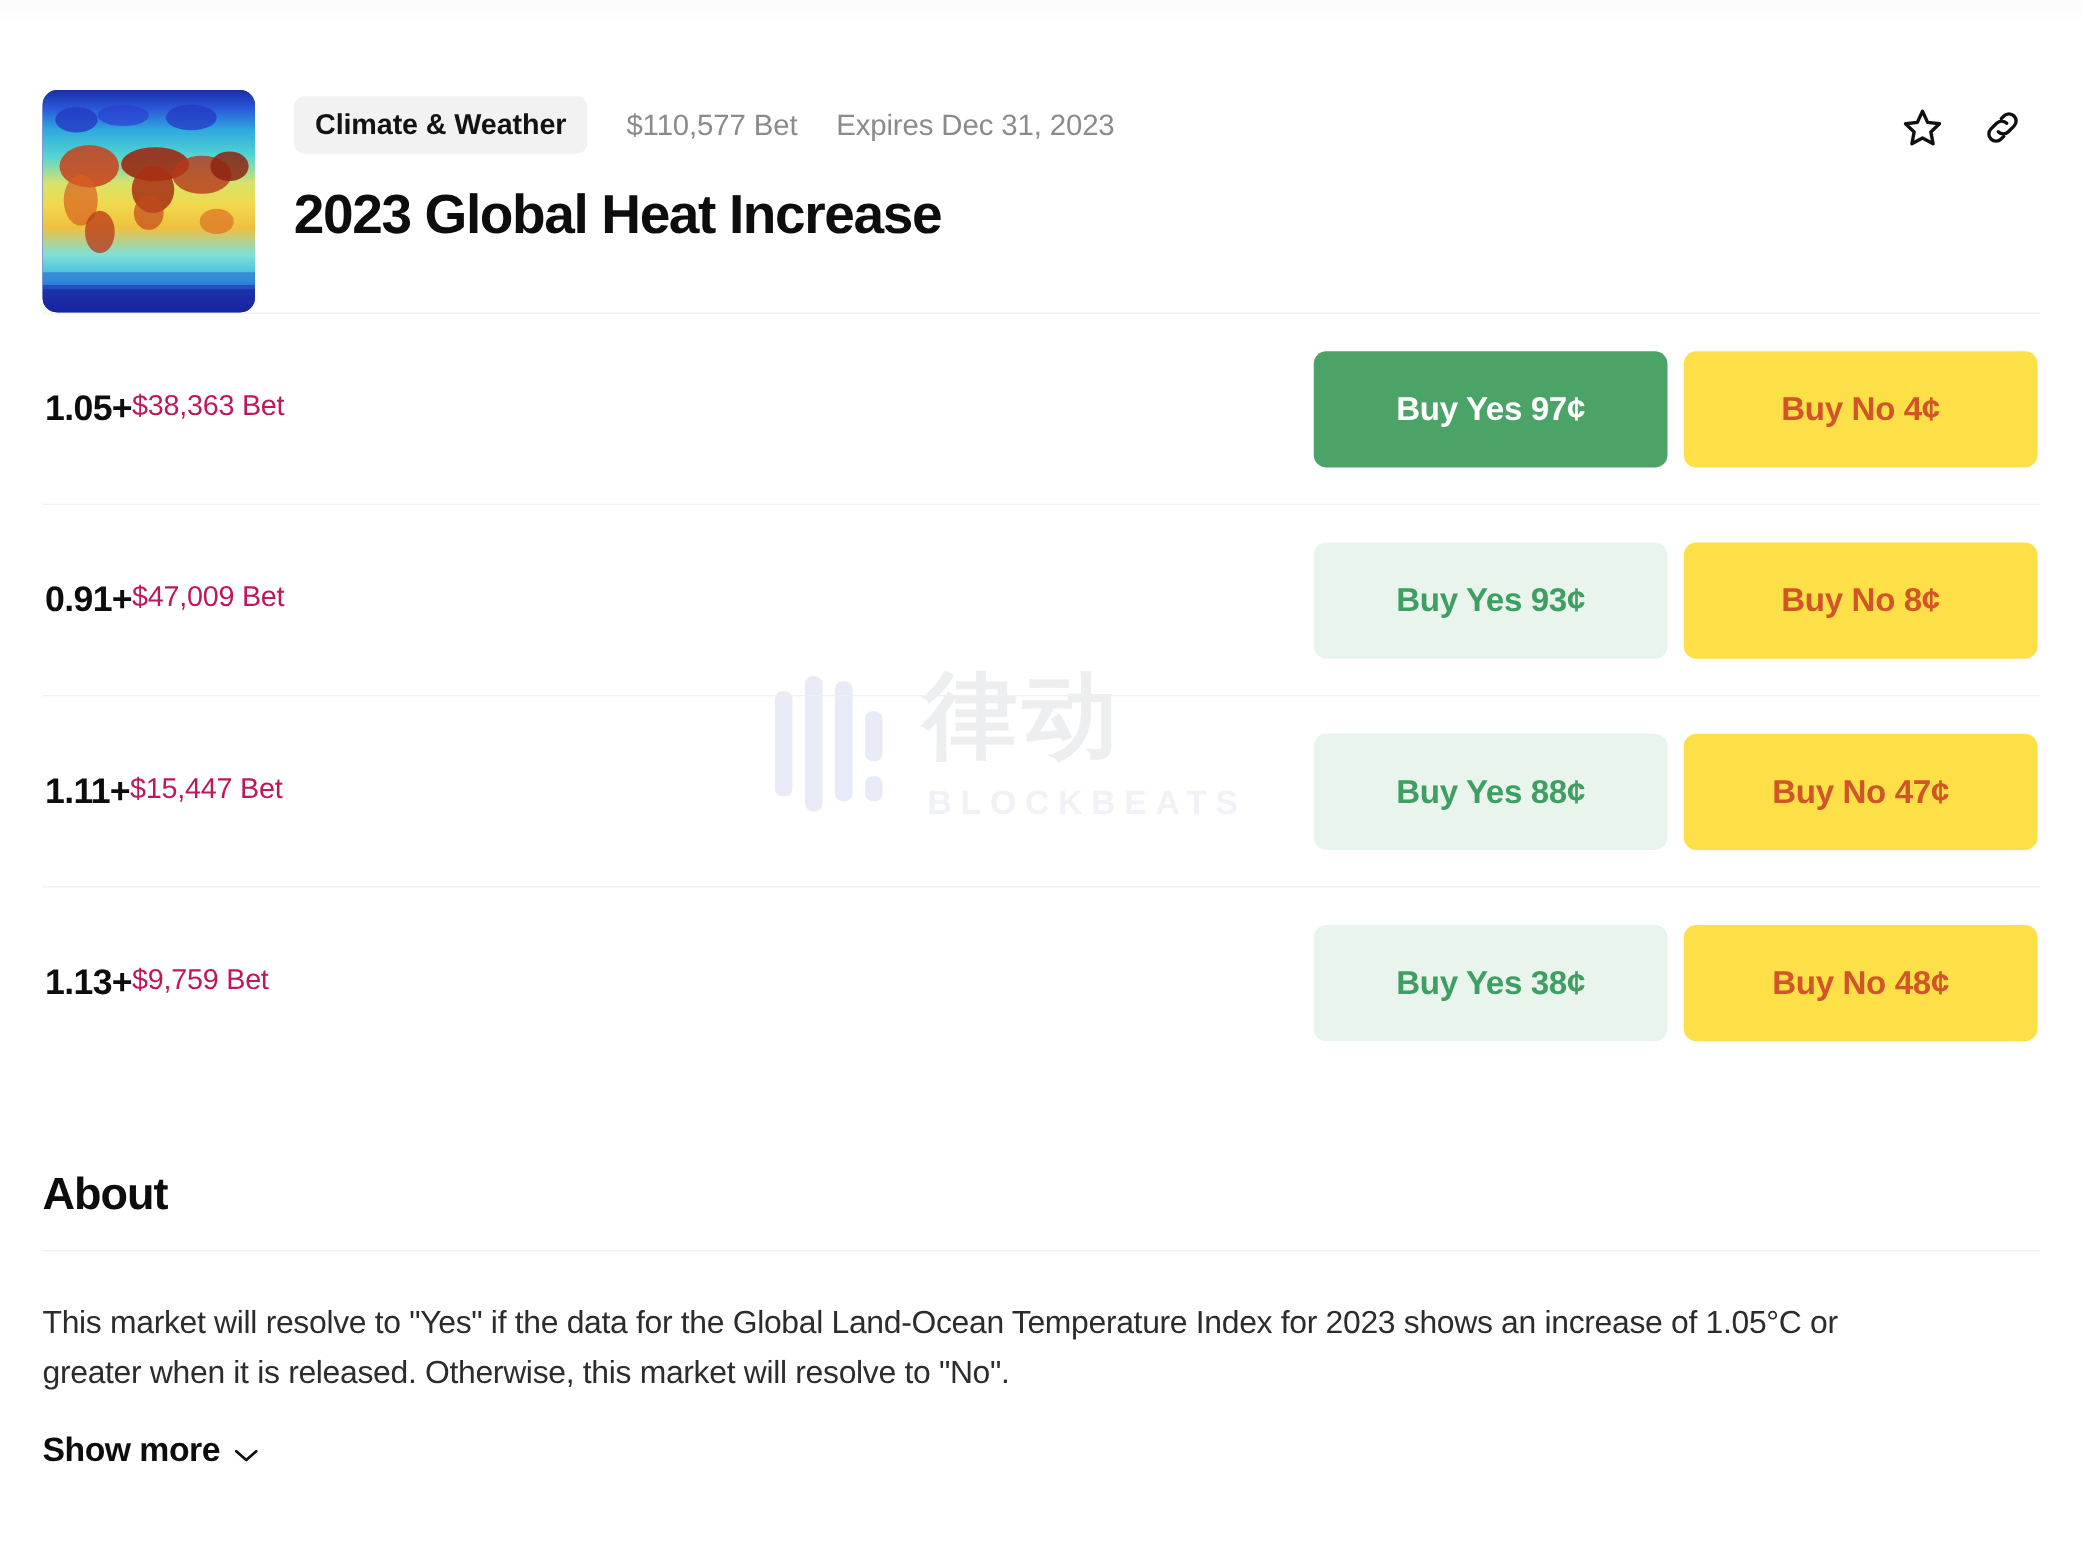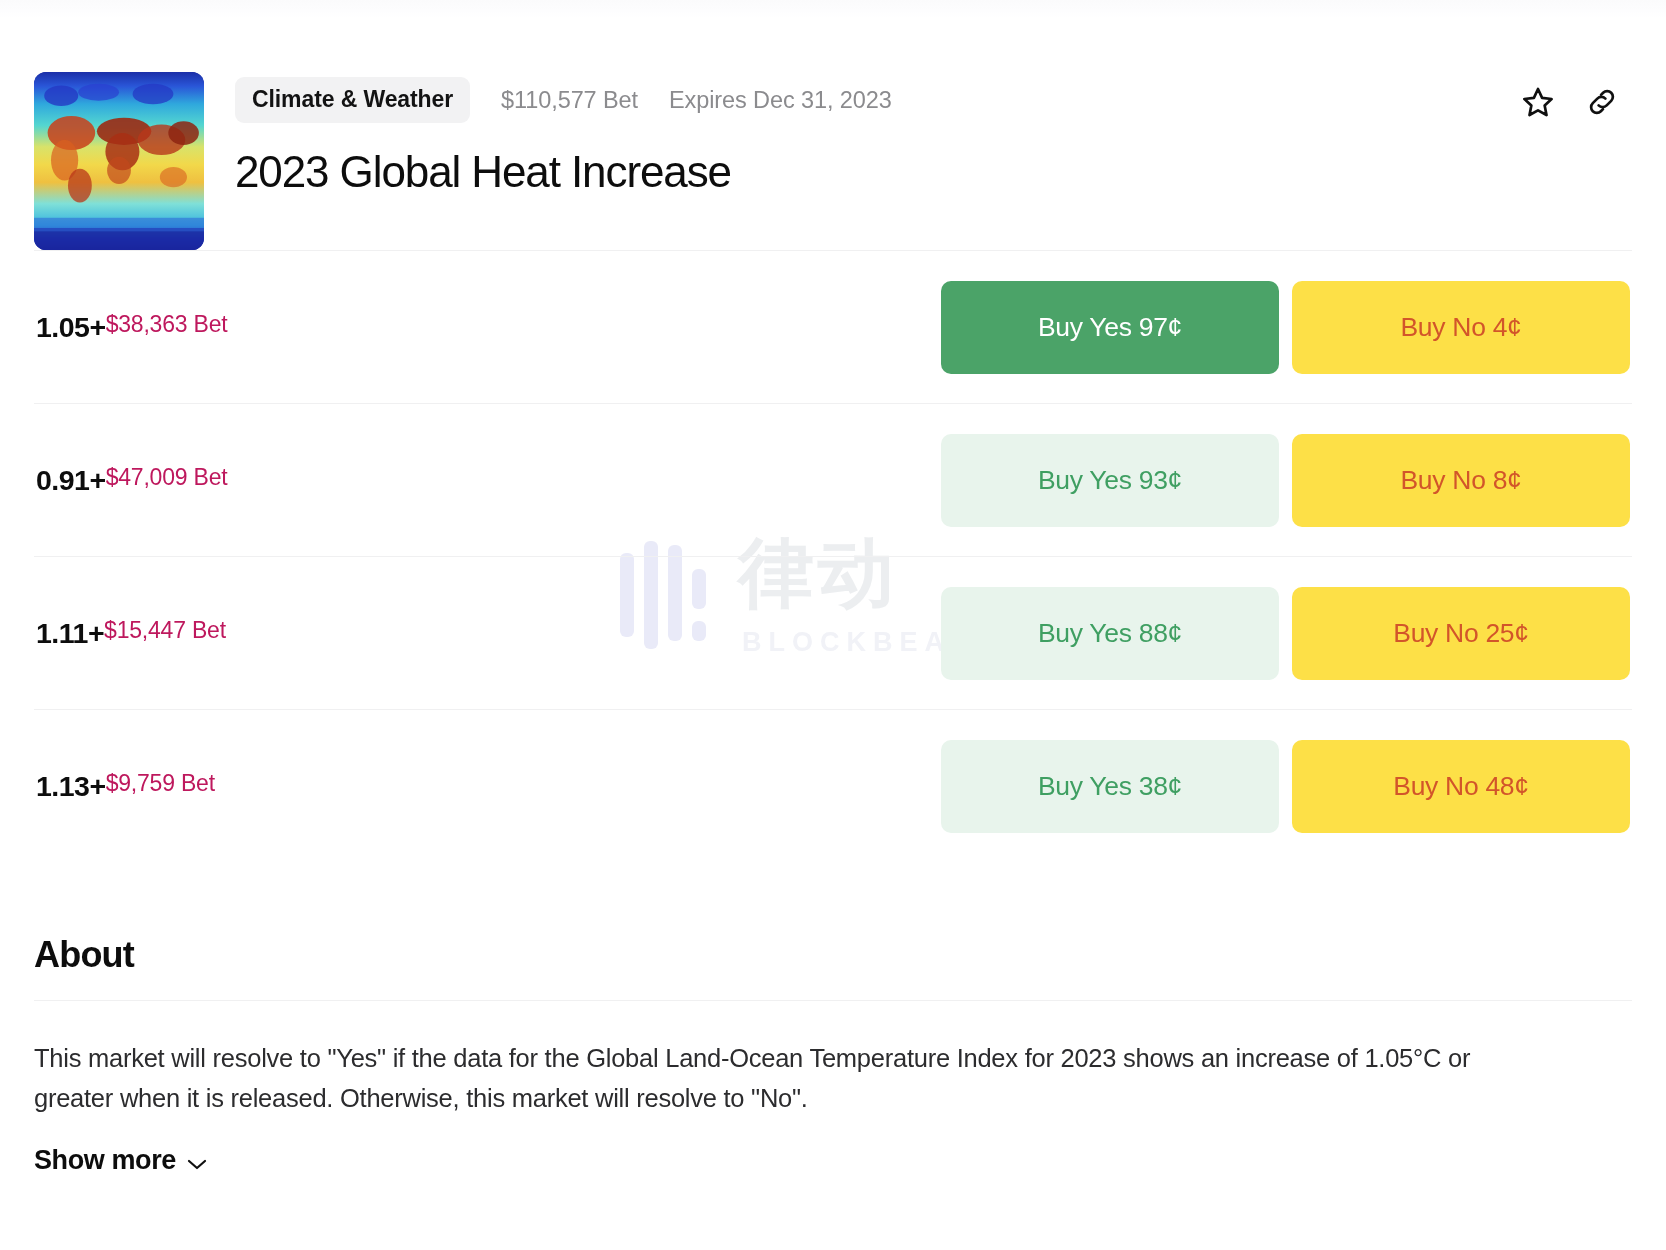--- a/index.html
+++ b/index.html
@@ -118,21 +118,21 @@
     font-weight: 400;
     white-space: nowrap;
     letter-spacing: -0.1px;
   }
   .meta-vol { margin-left: 31px; }
   .meta-exp { margin-left: 31px; }
 
   .title {
     margin-top: 25px;
     font-size: 44px;
-    font-weight: 400;
+    font-weight: 700;
     color: #0d0d0d;
     letter-spacing: -1.1px;
     line-height: 1.12;
   }
 
   .head-actions {
     display: flex;
     align-items: center;
     gap: 28px;
     padding-top: 12px;
@@ -178,26 +178,26 @@
   }
   .row-vol {
     font-size: 23px;
     color: #be185d;
     font-weight: 400;
     letter-spacing: -0.2px;
   }
   .row-actions { display: flex; gap: 13px; }
 
   .btn {
-    width: 338px;
+    width: 283px;
     height: 93px;
     border-radius: 10px;
     border: none;
     font-size: 26.5px;
-    font-weight: 400;
+    font-weight: 700;
     letter-spacing: -0.3px;
     cursor: pointer;
     display: flex;
     align-items: center;
     justify-content: center;
     font-family: "Liberation Sans", sans-serif;
   }
   .btn-yes          { background: #e8f4ec; color: #3f9f62; }
   .btn-yes.selected { background: #4ba368; color: #ffffff; }
   .btn-no           { background: #fde047; color: #d2552a; }
@@ -353,21 +353,21 @@
       </div>
       <div class="divider"></div>
 
       <div class="row">
         <div class="row-left">
           <div class="row-name">1.11+</div>
           <div class="row-vol">$15,447 Bet</div>
         </div>
         <div class="row-actions">
           <button class="btn btn-yes">Buy Yes 88¢</button>
-          <button class="btn btn-no">Buy No 25¢</button>
+          <button class="btn btn-no">Buy No 47¢</button>
         </div>
       </div>
       <div class="divider"></div>
 
       <div class="row">
         <div class="row-left">
           <div class="row-name">1.13+</div>
           <div class="row-vol">$9,759 Bet</div>
         </div>
         <div class="row-actions">

